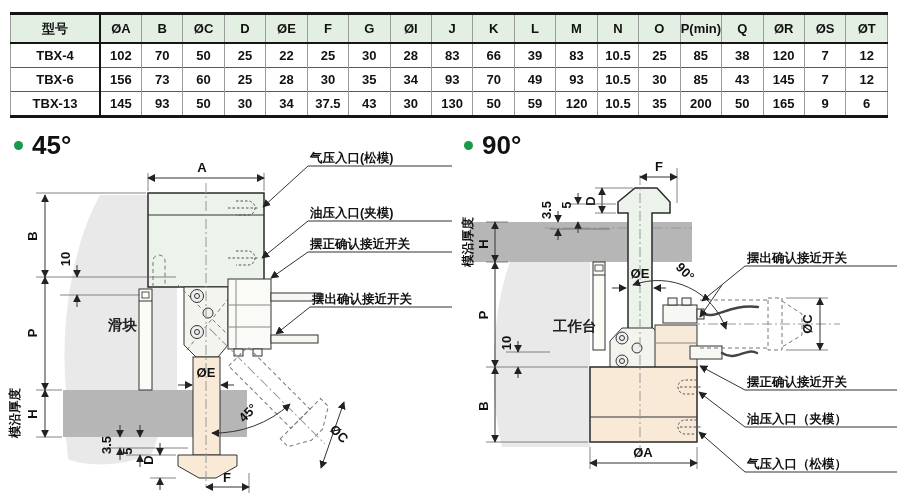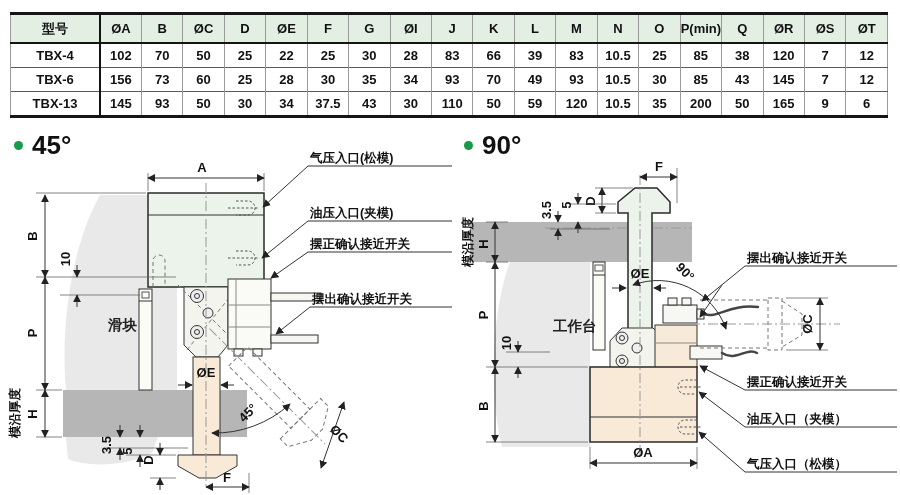--- a/index.html
+++ b/index.html
@@ -110,21 +110,21 @@
         <tr>
           <th class="model-col">TBX-13</th>
           <td>145</td>
           <td>93</td>
           <td>50</td>
           <td>30</td>
           <td>34</td>
           <td>37.5</td>
           <td>43</td>
           <td>30</td>
-          <td>110</td>
+          <td>130</td>
           <td>50</td>
           <td>59</td>
           <td>120</td>
           <td>10.5</td>
           <td>35</td>
           <td>200</td>
           <td>50</td>
           <td>165</td>
           <td>9</td>
           <td>6</td>

